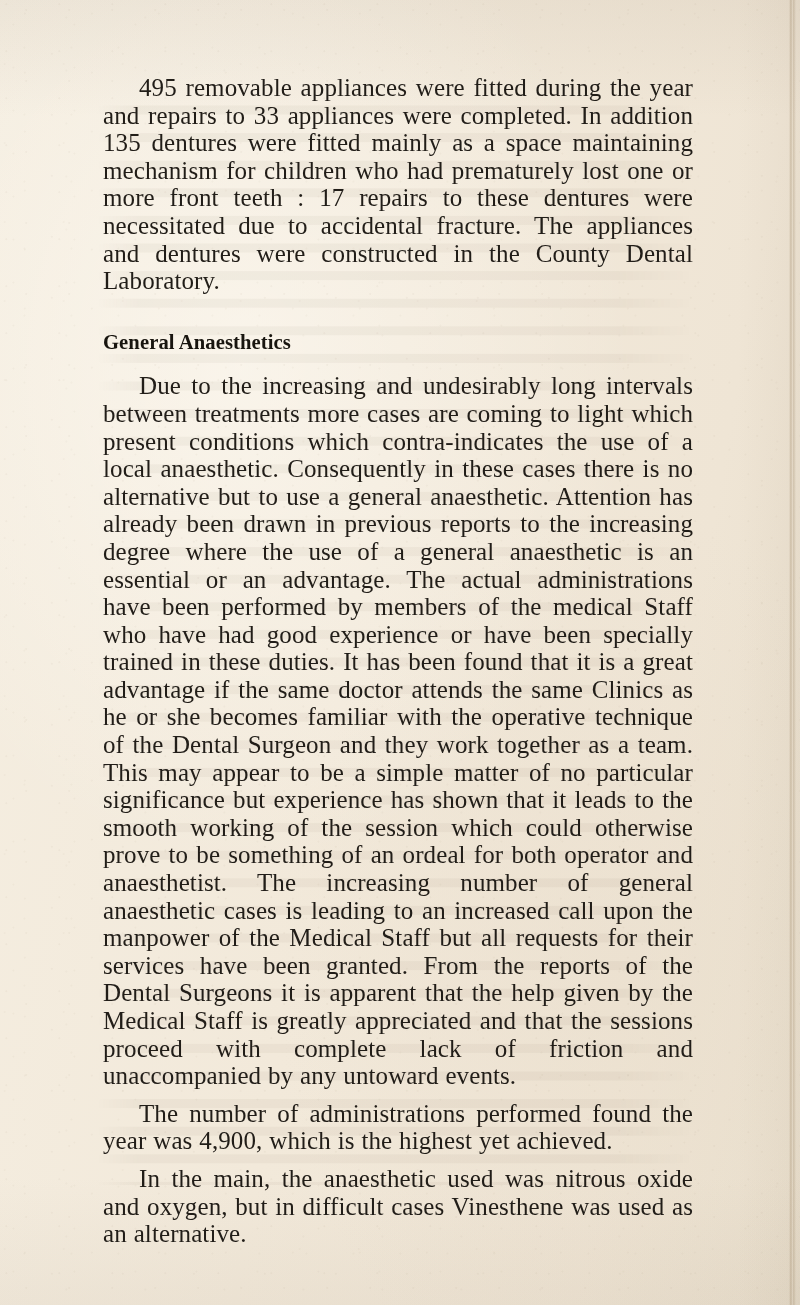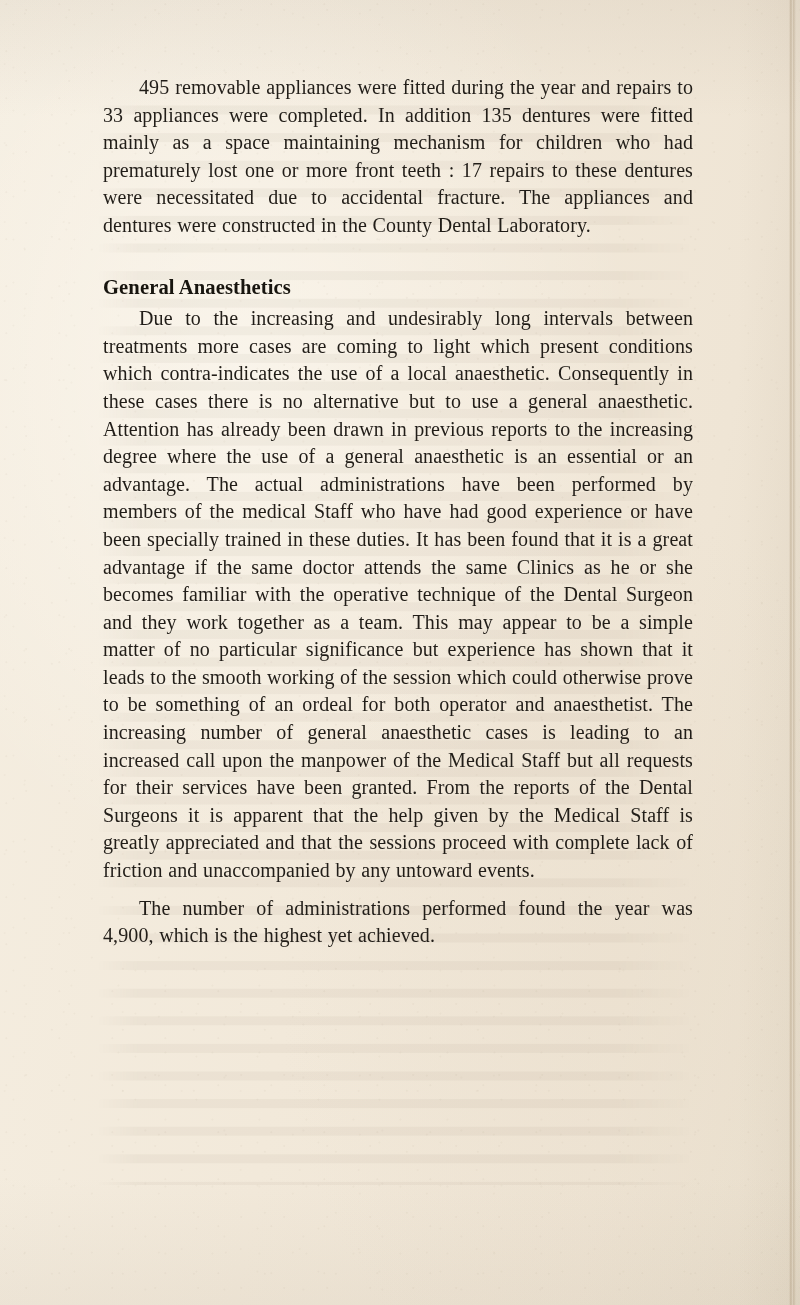--- a/index.html
+++ b/index.html
@@ -95,28 +95,28 @@
     top: 74px;
     width: 590px;
     z-index: 3;
   }
 
   p.para {
     margin: 0;
     text-align: justify;
     text-align-last: left;
     text-indent: 36px;
-    font-size: 20px;
+    font-size: 25px;
     line-height: 27.6px;
     letter-spacing: 0.1px;
     word-spacing: 0.5px;
     color: #211d18;
   }
 
-  p.para.tight-gap { margin-top: 4px; }
+  p.para.tight-gap { margin-top: 16px; }
 
   h2.section-heading {
     margin: 0;
     font-family: "Liberation Serif", "DejaVu Serif", serif;
     font-weight: bold;
     font-size: 20.6px;
     line-height: 27.6px;
     letter-spacing: 0.1px;
     color: #18150f;
   }
@@ -155,19 +155,20 @@
     <h2 class="section-heading">General Anaesthetics</h2>
 
     <p class="para tight-gap">Due to the increasing and undesirably long intervals between treatments more cases are coming to light which present conditions which contra-indicates the use of a local anaesthetic. Consequently in these cases there is no alternative but to use a general anaesthetic. Attention has already been drawn in previous reports to the increasing degree where the use of a general anaesthetic is an essential or an advantage. The actual administrations have been performed by members of the medical Staff who have had good experience or have been specially trained in these duties. It has been found that it is a great advantage if the same doctor attends the same Clinics as he or she becomes familiar with the operative technique of the Dental Surgeon and they work together as a team. This may appear to be a simple matter of no particular significance but experience has shown that it leads to the smooth working of the session which could otherwise prove to be something of an ordeal for both operator and anaesthetist. The increasing number of general anaesthetic cases is leading to an increased call upon the manpower of the Medical Staff but all requests for their services have been granted. From the reports of the Dental Surgeons it is apparent that the help given by the Medical Staff is greatly appreciated and that the sessions proceed with complete lack of friction and unaccompanied by any untoward events.</p>
 
     <div class="spacer-after-para"></div>
 
     <p class="para">The number of administrations performed found the year was 4,900, which is the highest yet achieved.</p>
 
     <div class="spacer-after-para"></div>
 
+    <p class="para">In the main, the anaesthetic used was nitrous oxide and oxygen, but in difficult cases Vinesthene was used as an alternative.</p>
 
   </div>
 
 
   <div id="vignette"></div>
 
 </div>
 
 </body></html>

